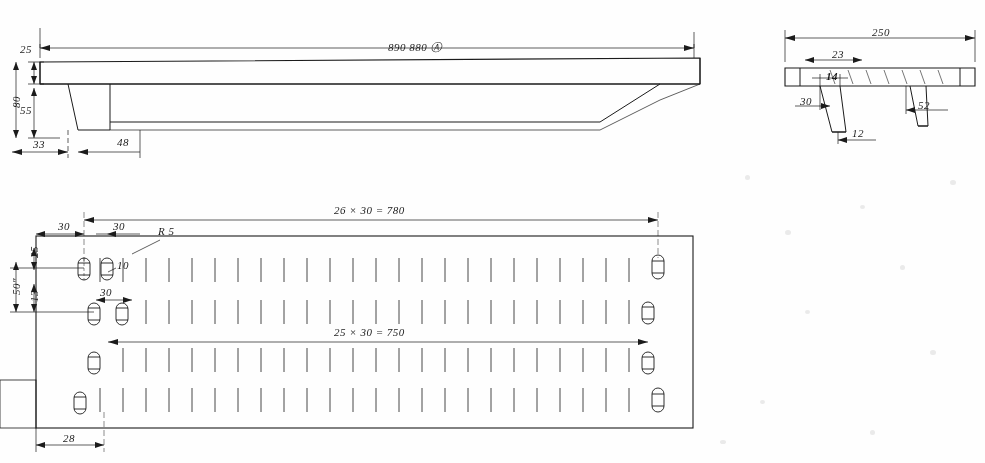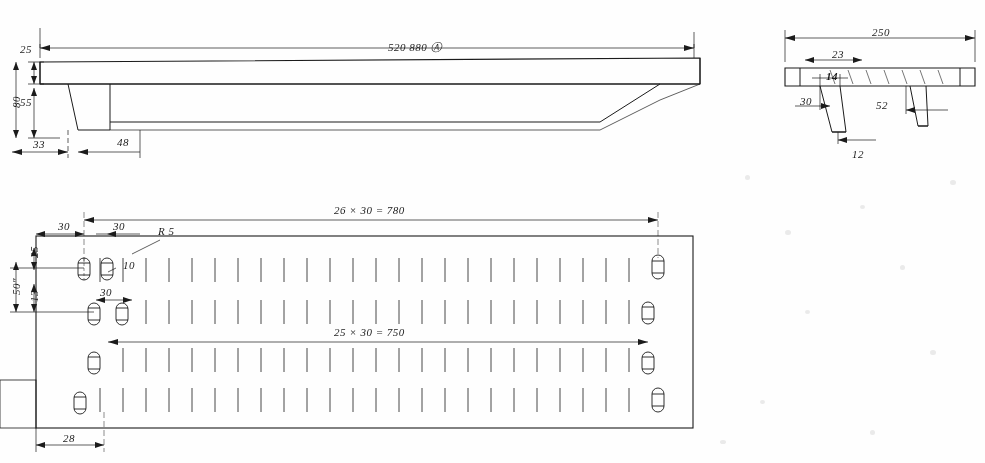--- a/index.html
+++ b/index.html
@@ -364,40 +364,40 @@
         <path d="M36 445 L104 445"></path>
         <polygon points="36,445 45,442 45,448" fill="#1b1b1b" stroke="none"></polygon>
         <polygon points="104,445 95,442 95,448" fill="#1b1b1b" stroke="none"></polygon>
         <path d="M104 412 L104 452" stroke-dasharray="6,3" stroke-width="0.5"></path>
         <path d="M36 428 L36 452"></path>
       </g>
 
     </g>
   </svg>
 
-  <div class="dimtext" style="left:388px; top:40px;">520 880 Ⓐ</div>
+  <div class="dimtext" style="left:388px; top:40px;">890 880 Ⓐ</div>
   <div class="dimtext" style="left:20px; top:43px;">25</div>
-  <div class="dimtext" style="left:20px; top:96px;">55</div>
+  <div class="dimtext" style="left:20px; top:104px;">55</div>
   <div class="dimtext rot" style="left:10px; top:108px; transform:rotate(-90deg);">80</div>
   <div class="dimtext" style="left:22px; top:138px;margin-left:11px;">33</div>
   <div class="dimtext" style="left:117px; top:136px;">48</div>
 
   <div class="dimtext" style="left:872px; top:26px;text-align:right;">250</div>
   <div class="dimtext" style="left:832px; top:48px;text-align:center;">23</div>
   <div class="dimtext" style="left:826px; top:70px;font-weight:bold;">14</div>
   <div class="dimtext" style="left:800px; top:95px;">30</div>
-  <div class="dimtext" style="left:876px; top:99px;">52</div>
-  <div class="dimtext" style="left:852px; top:148px;">12</div>
+  <div class="dimtext" style="left:918px; top:99px;">52</div>
+  <div class="dimtext" style="left:852px; top:127px;">12</div>
 
   <div class="dimtext" style="left:334px; top:204px;">26 × 30 = 780</div>
   <div class="dimtext" style="left:334px; top:326px;">25 × 30 = 750</div>
   <div class="dimtext" style="left:58px; top:220px;">30</div>
   <div class="dimtext" style="left:113px; top:220px;">30</div>
   <div class="dimtext" style="left:158px; top:225px;">R 5</div>
-  <div class="dimtext" style="left:123px; top:259px;">10</div>
+  <div class="dimtext" style="left:117px; top:259px;">10</div>
   <div class="dimtext rot" style="left:28px; top:258px; transform:rotate(-90deg);">25</div>
   <div class="dimtext rot" style="left:28px; top:302px; transform:rotate(-90deg);">13</div>
   <div class="dimtext rot" style="left:10px; top:295px; transform:rotate(-90deg);">50″</div>
   <div class="dimtext" style="left:100px; top:286px;">30</div>
   <div class="dimtext" style="left:63px; top:432px;">28</div>
 
   <div class="smudge" style="left:745px; top:175px; width:5px; height:5px;"></div>
   <div class="smudge" style="left:785px; top:230px; width:6px; height:5px;"></div>
   <div class="smudge" style="left:860px; top:205px; width:5px; height:4px;"></div>
   <div class="smudge" style="left:950px; top:180px; width:6px; height:5px;"></div>

